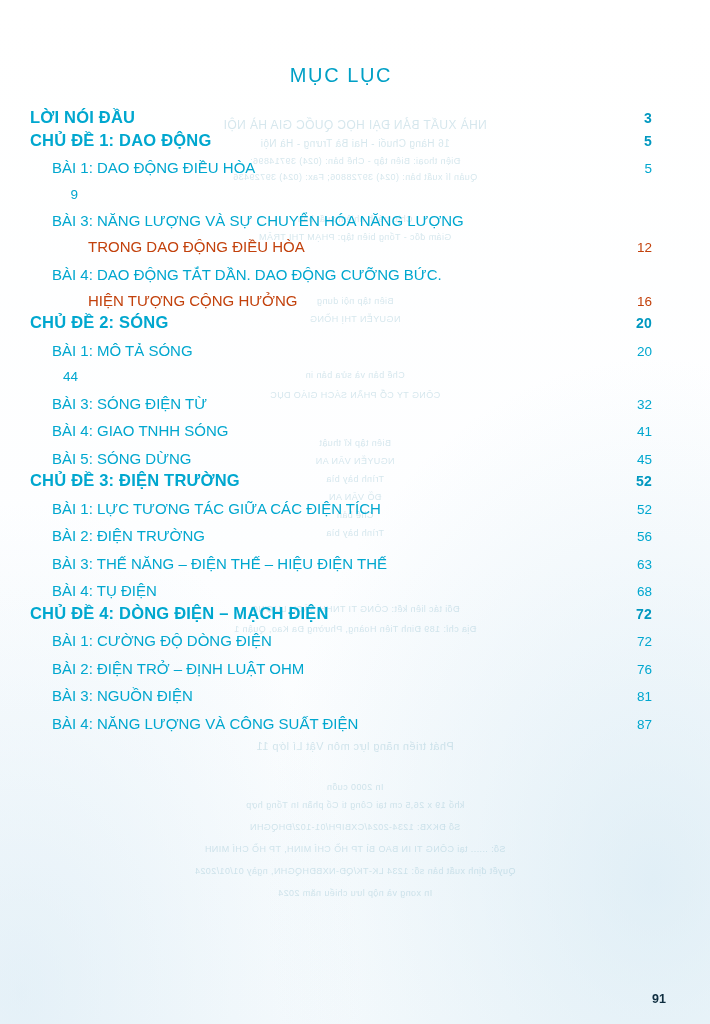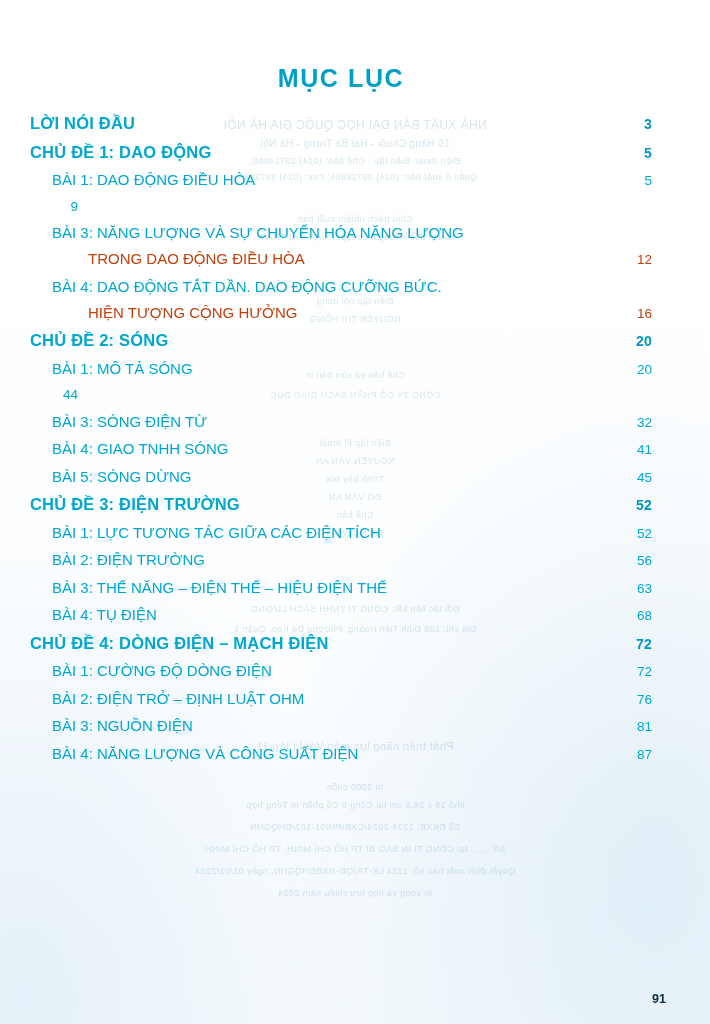--- a/index.html
+++ b/index.html
@@ -45,22 +45,22 @@
     position: relative;
     width: 710px;
     height: 1024px;
     box-sizing: border-box;
     padding: 56px 58px 0 30px;
   }
 
   .toc-title {
     text-align: center;
     color: #00a0c6;
-    font-size: 25px;
-    font-weight: bold;
+    font-size: 20px;
+    font-weight: normal;
     letter-spacing: 1.6px;
     margin: 8px 0 22px 0;
   }
 
   .toc {
     margin: 0;
     padding: 0;
   }
 
   .row {
@@ -79,21 +79,21 @@
     text-align: right;
     min-width: 26px;
   }
 
   
   .lvl-head {
     color: #00a7cf;
     font-size: 16.5px;
     font-weight: bold;
     letter-spacing: 0.2px;
-    margin-top: 12px;
+    margin-top: 6px;
   }
   .lvl-head .page-num {
     font-weight: bold;
     font-size: 14px;
     color: #0098c0;
   }
 
   
   .lvl-item {
     color: #00a7cf;

